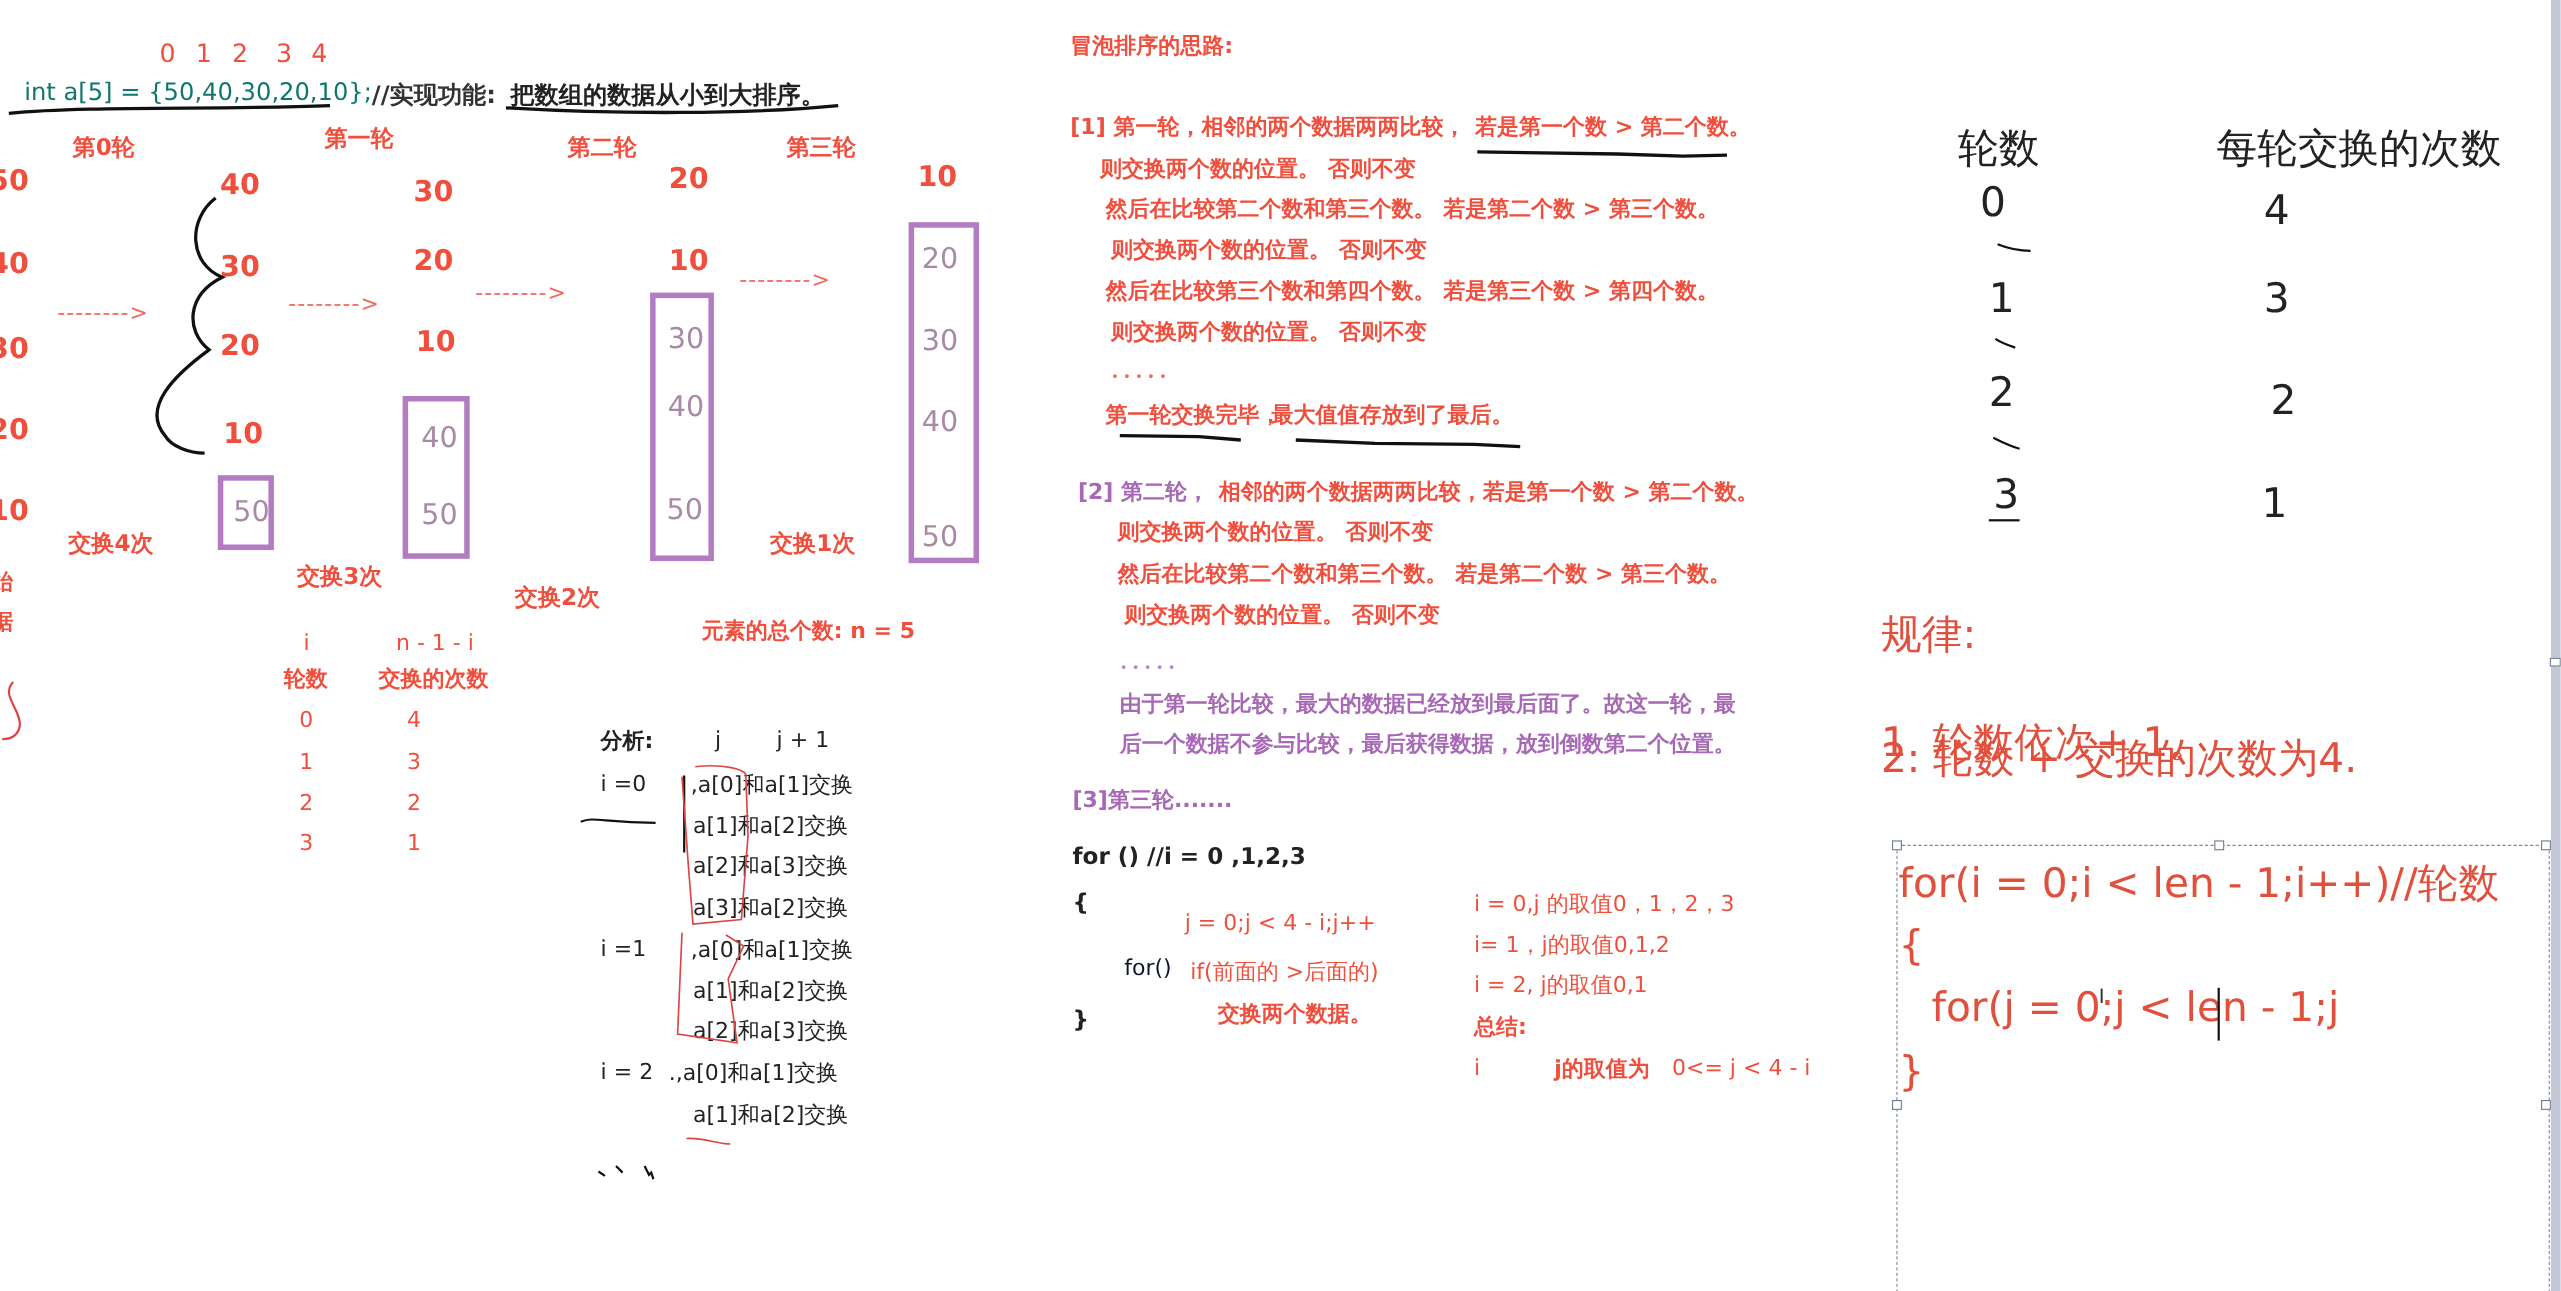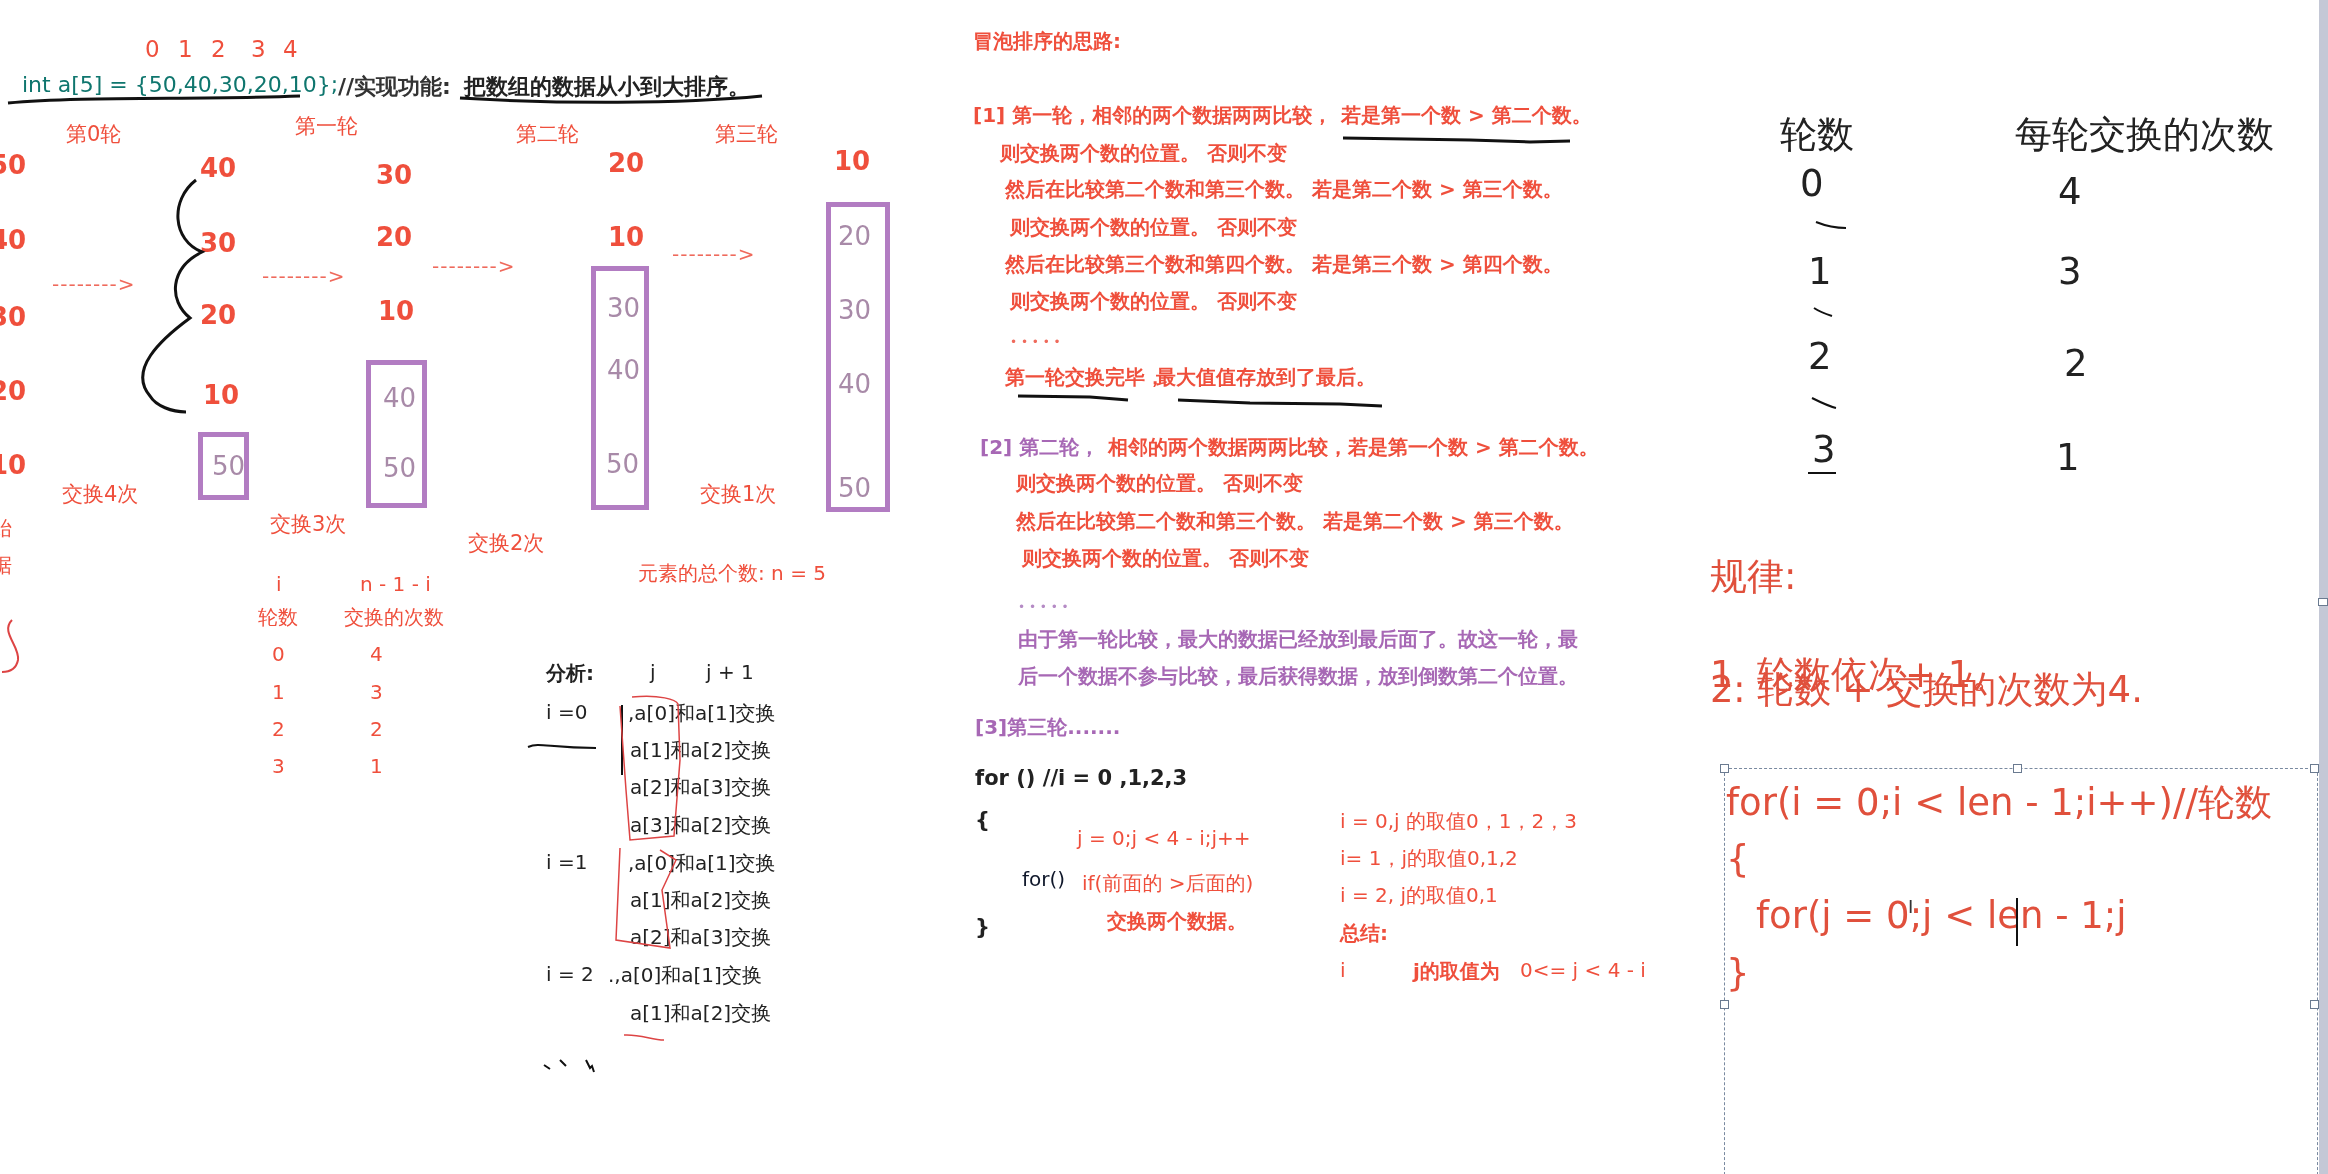--- a/index.html
+++ b/index.html
@@ -1,19 +1,19 @@
 <!DOCTYPE html>
 <html><head>
 <meta charset="utf-8">
 <style>
   html,body{margin:0;padding:0;}
   body{width:2328px;height:1174px;position:relative;overflow:hidden;background:#ffffff;
        font-family:"DejaVu Sans","Liberation Sans",sans-serif;}
   .abs{position:absolute;white-space:nowrap;}
-  .red{color:#ef4f3c;font-weight:normal;}
+  .red{color:#ef4f3c;font-weight:bold;}
   .pnum{color:#a88aa8;font-size:26px;}
   .rnum{color:#ef4f3c;font-size:26px;font-weight:bold;}
   .arrow{color:#ef6a5c;font-size:20px;letter-spacing:1px;}
   .box{position:absolute;border:5px solid #b27cc2;box-sizing:border-box;}
   .mid{font-size:20px;font-weight:bold;color:#ef4f3c;}
   .midp{font-size:20px;font-weight:bold;color:#a768b5;}
   .code-black{font-size:21px;color:#222;font-weight:bold;}
   .right-black{font-size:37px;color:#222;}
   .right-red{font-size:37px;color:#e0503c;}
   .sel{position:absolute;border:1px dashed #7a8aa0;}

